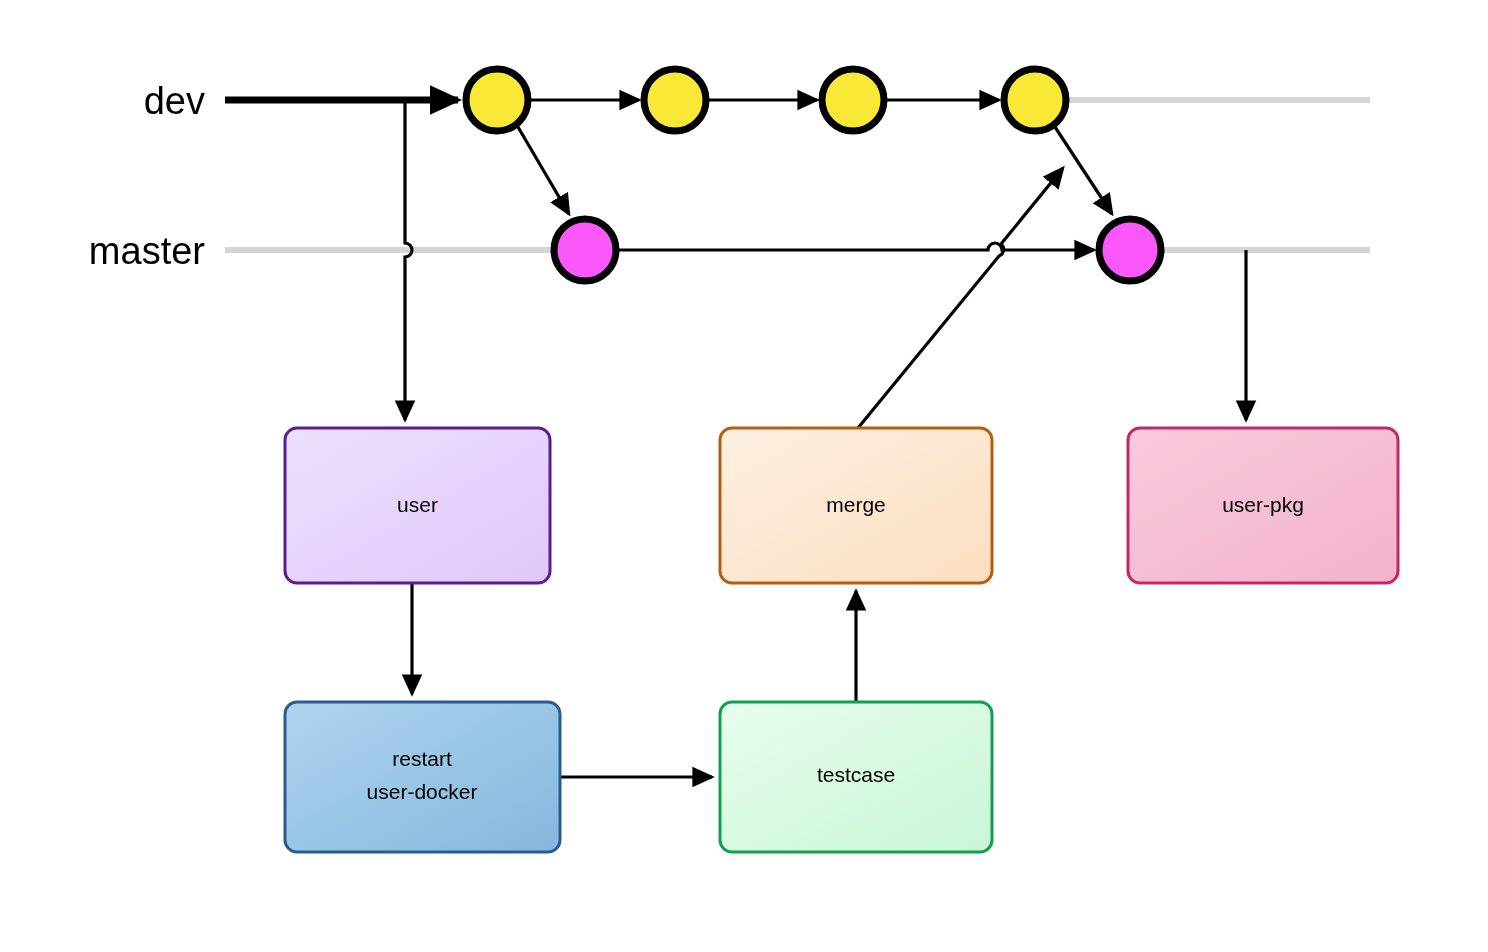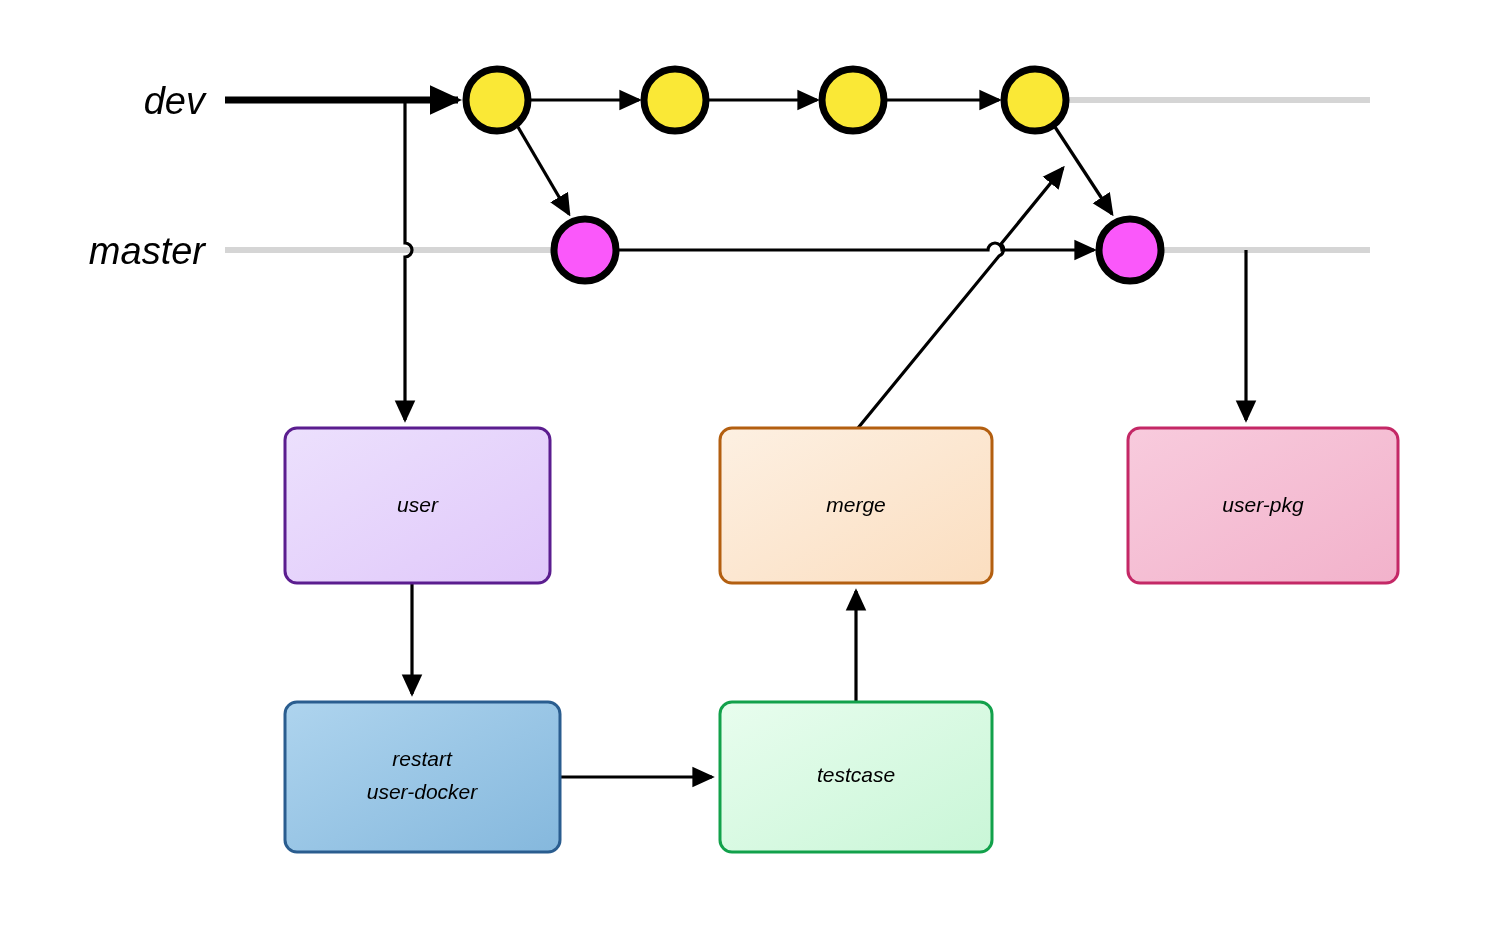--- a/index.html
+++ b/index.html
@@ -11,21 +11,20 @@
     width: 1488px;
     height: 952px;
     font-family: "Liberation Sans", sans-serif;
     overflow: hidden;
   }
   #diagram-root {
     position: relative;
     width: 1488px;
     height: 944px;
     background: #ffffff;
-    font-style: italic;
   }
   svg#git-flow-svg {
     display: block;
     width: 1488px;
     height: 952px;
   }
   .branch-label {
     font-family: "Liberation Sans", sans-serif;
     font-size: 38px;
     fill: #000000;

